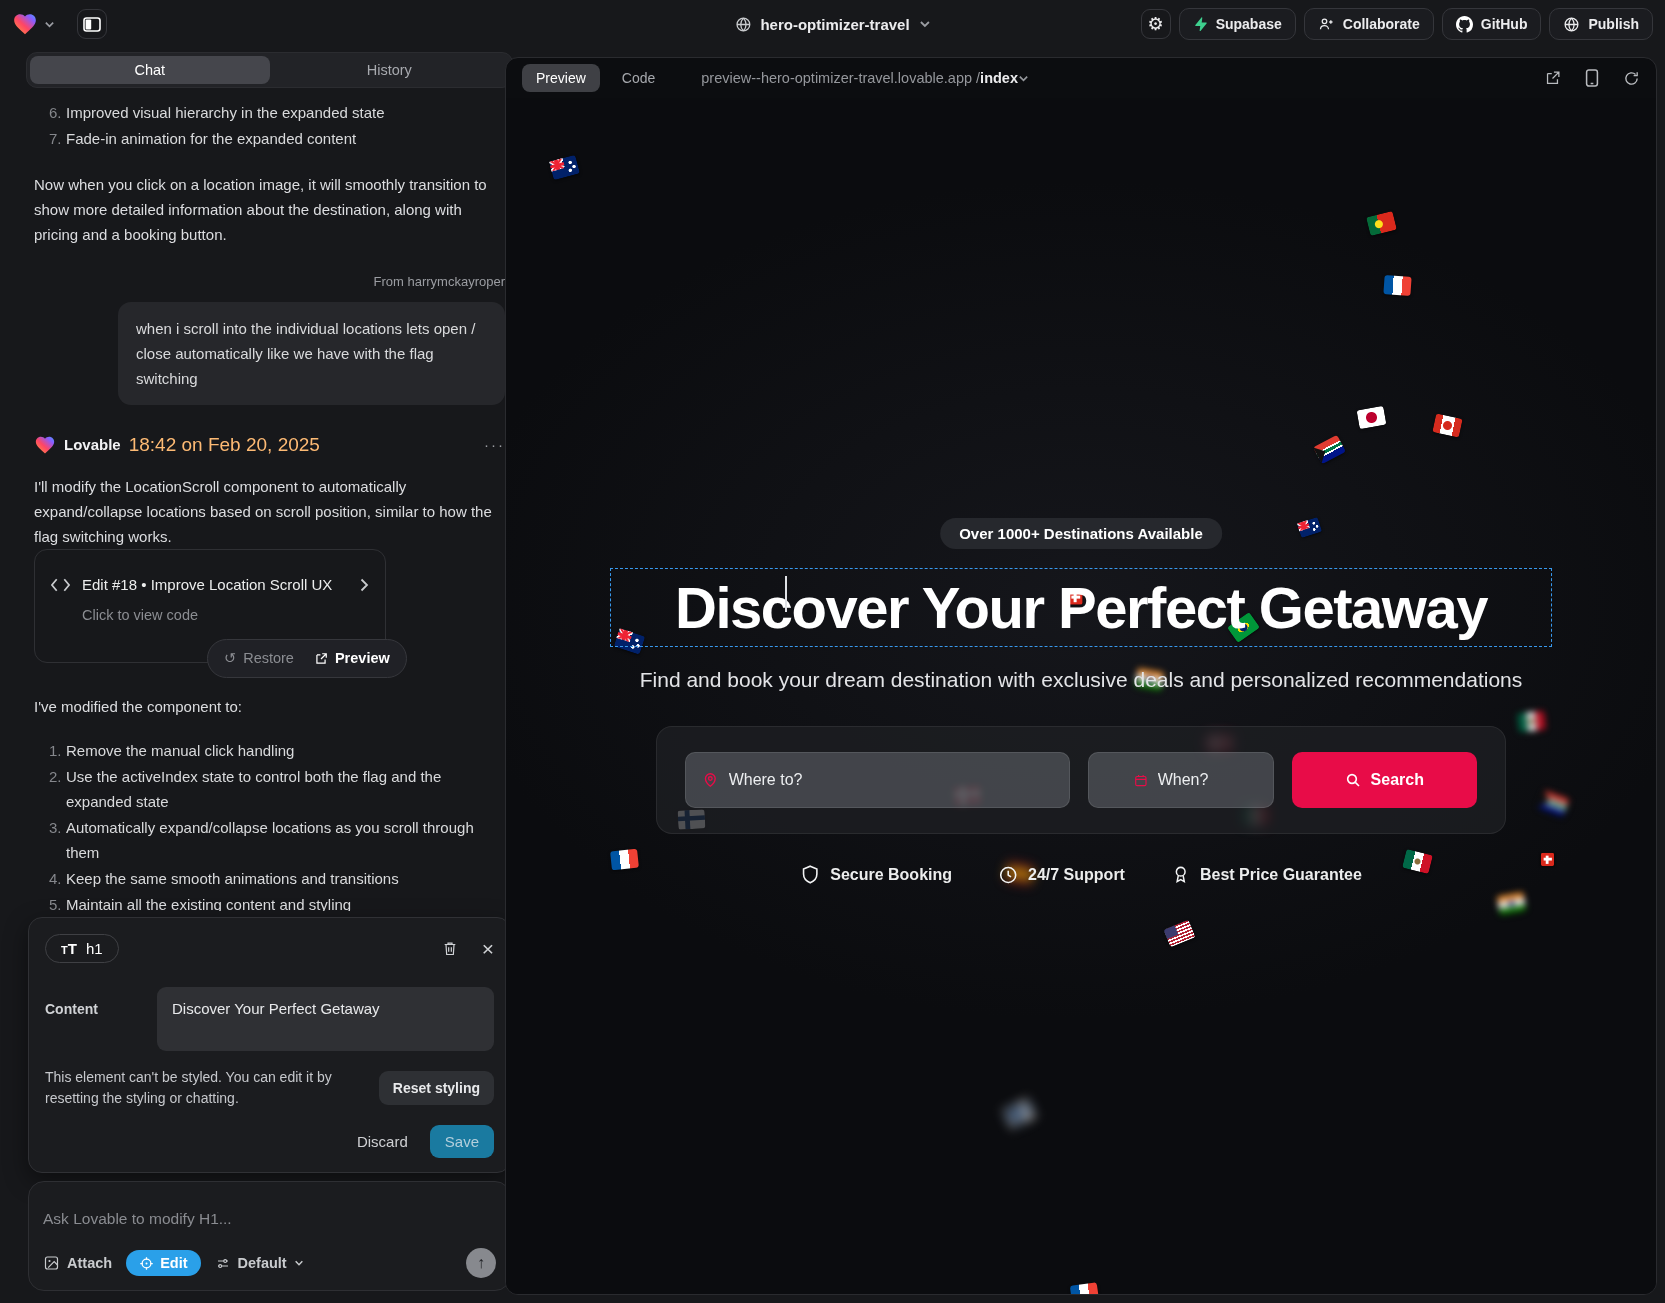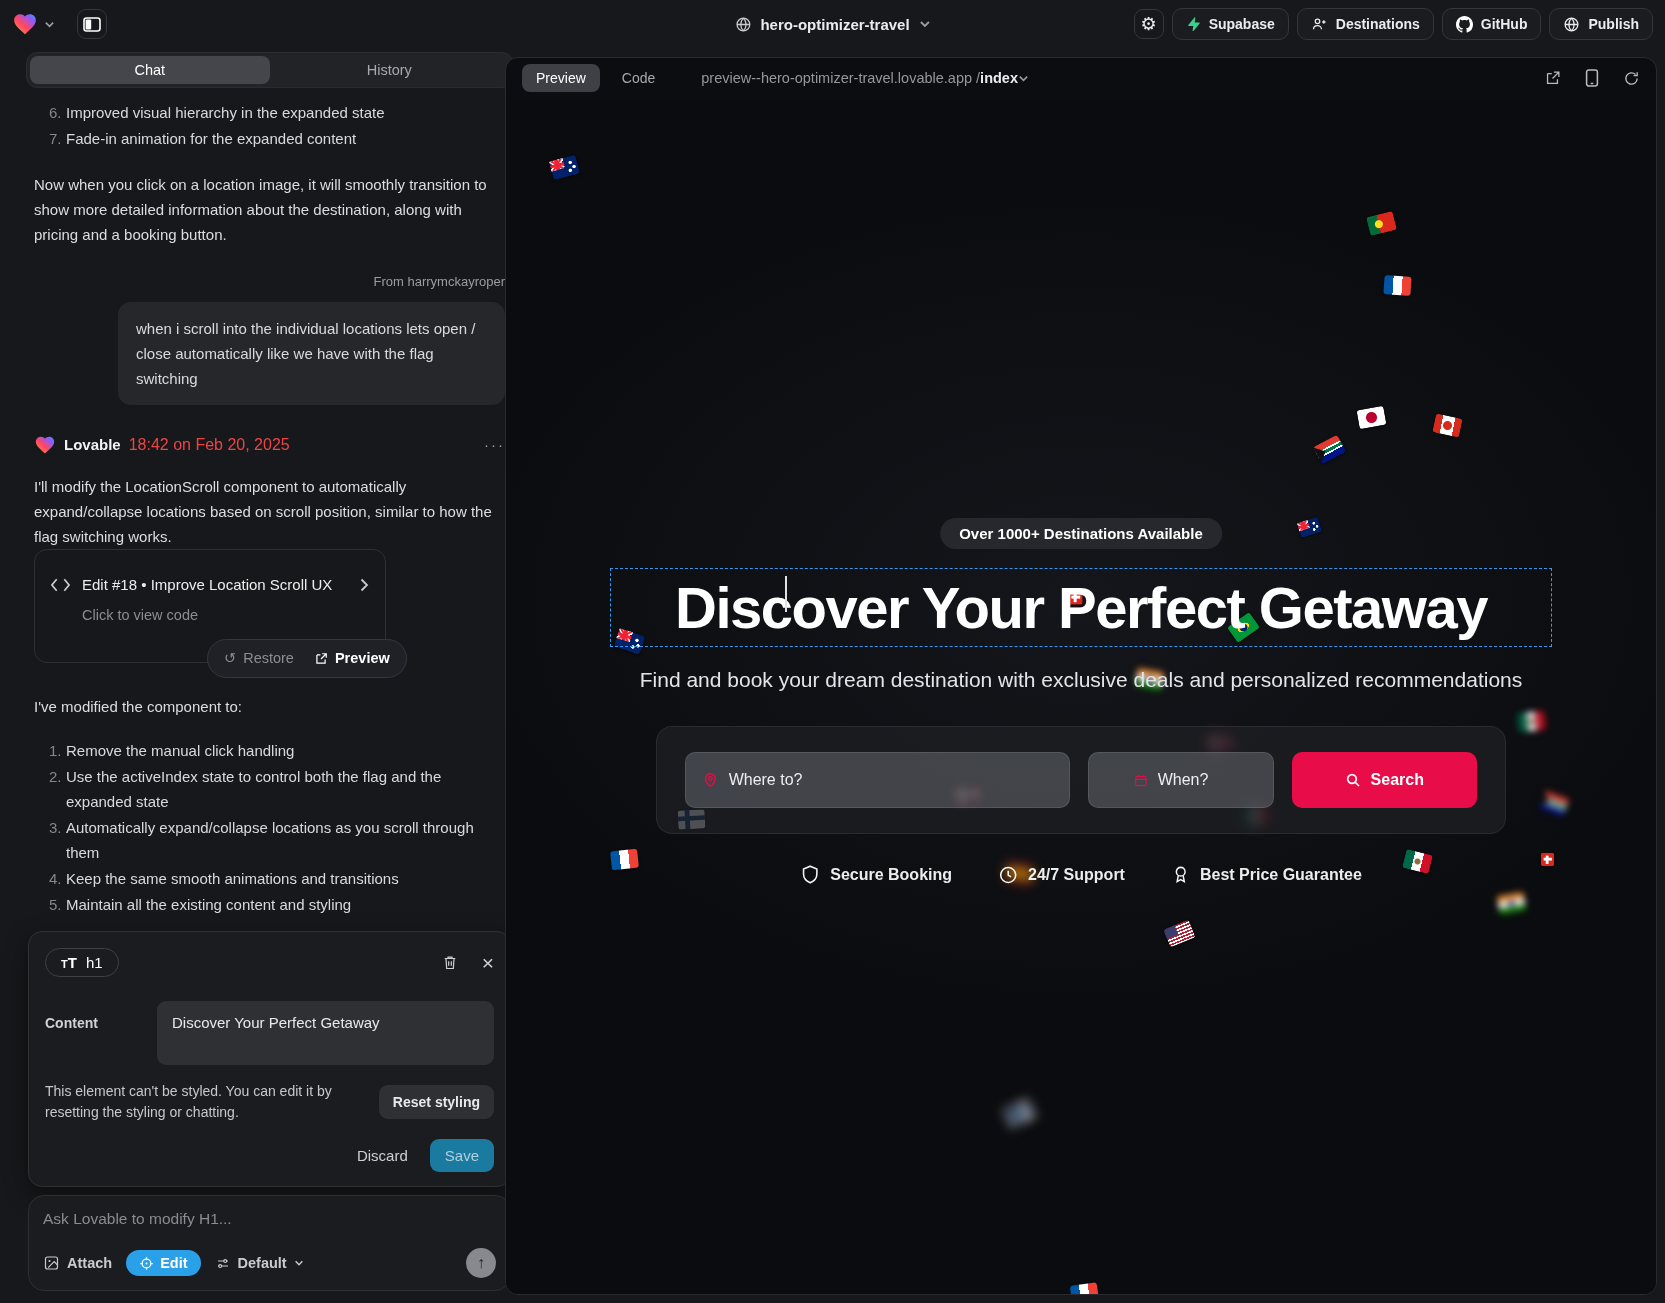--- a/index.html
+++ b/index.html
@@ -35,21 +35,21 @@
   .ol { }
   .oli { display:flex; margin-bottom:1px; }
   .oli .num { width:32px; text-align:left; padding-left:15px; color:#85878c; flex:none; }
   .oli .txt { flex:1; }
   .para { margin-top:21px; color:#dcdde0; }
   .from { margin-top:22px; text-align:right; font-size:13px; color:#9b9da2; }
   .bubble { margin:8px 0 0 84px; background:#26272b; border-radius:13px; padding:14px 18px; line-height:25px; }
   .lv-row { margin-top:27px; display:flex; align-items:center; gap:8px; }
   .lv-row .heart { width:22px; height:22px; }
   .lv-name { font-weight:700; font-size:15px; color:#f2f2f4; }
-  .lv-time { font-size:16px; color:#ef4444; }
+  .lv-time { font-size:19px; color:#fdba74; }
   .lv-menu { margin-left:auto; color:#9b9da2; letter-spacing:2px; font-size:15px; cursor:pointer; }
   .edit-card { position:relative; width:352px; border:1px solid #2f3034; border-radius:13px;
     padding:22px 16px 34px; }
   .ec-row { display:flex; align-items:center; gap:12px; font-size:15px; color:#eceded; }
   .ec-ic { color:#c9cbce; display:flex; }
   .ec-sub { margin-top:6px; padding-left:31px; font-size:14.5px; color:#8b8d92; }
   .rp-pill { position:absolute; left:172px; bottom:-16px; display:flex; align-items:center; gap:20px;
     background:#202126; border:1px solid #36373c; border-radius:999px; padding:6px 16px; white-space:nowrap; }
   .rp-item { display:flex; align-items:center; gap:7px; font-size:14.5px; cursor:pointer; }
   .rp-restore { color:#8b8d92; }
@@ -75,21 +75,21 @@
   .note { flex:1; font-size:14px; line-height:21px; color:#c6c8cc; }
   .reset-btn { background:#2e3034; border:none; border-radius:9px; padding:9px 14px;
     font-size:14px; font-weight:600; color:#e8e9eb; cursor:pointer; white-space:nowrap; }
   .save-row { display:flex; justify-content:flex-end; align-items:center; gap:22px; margin-top:16px; }
   .discard-btn { background:none; border:none; font-size:15px; color:#cfd0d3; cursor:pointer; }
   .save-btn { background:#1a7aa0; border:none; border-radius:9px; padding:8px 15px;
     font-size:15px; color:#b4cfdc; cursor:pointer; }
 
   
   .composer { margin:8px 10px 12px; background:#1b1c1f; border:1px solid #2e2f33; border-radius:16px;
-    padding:14px 14px 12px; }
+    padding:28px 14px 12px; }
   .composer input { width:100%; background:none; border:none; outline:none; font-size:15.5px;
     color:#ececee; font-family:"Liberation Sans", sans-serif; }
   .composer input::placeholder { color:#8a8c91; }
   .comp-row { display:flex; align-items:center; gap:14px; margin-top:20px; color:#c9cbce; }
   .comp-item { display:flex; align-items:center; gap:7px; font-size:14.5px; font-weight:600; cursor:pointer; }
   .edit-pill { display:flex; align-items:center; gap:6px; background:#2aa0e9; color:#fff;
     border-radius:999px; padding:5px 13px; font-size:14.5px; font-weight:600; cursor:pointer; }
   .send-btn { margin-left:auto; width:30px; height:30px; border-radius:50%; background:#87898e;
     border:none; color:#232428; font-size:16px; font-weight:700; cursor:pointer; }
 
@@ -223,21 +223,21 @@
           <path fill="#3ecf8e" d="M13.5 1.5L3.8 13.6c-.5.7 0 1.6.8 1.6h7l-1 7.3c-.1.8.9 1.2 1.4.6l9.7-12.1c.5-.7 0-1.6-.8-1.6h-7l1-7.3c.1-.8-.9-1.2-1.4-.6z"></path>
         </svg>
         <span>Supabase</span>
       </button>
       <button class="pill-btn">
         <svg width="17" height="16" viewBox="0 0 24 24" fill="none" stroke="#ececee" stroke-width="1.9">
           <circle cx="9" cy="8" r="3.4"></circle>
             <path d="M3 20c0-3.3 2.7-5.5 6-5.5s6 2.2 6 5.5"></path>
             <path d="M18.5 6.5v5M16 9h5"></path>
         </svg>
-        <span>Destinations</span>
+        <span>Collaborate</span>
       </button>
       <button class="pill-btn">
         <svg width="17" height="17" viewBox="0 0 16 16">
           <path fill="#fff" d="M8 0C3.58 0 0 3.58 0 8c0 3.54 2.29 6.53 5.47 7.59.4.07.55-.17.55-.38 0-.19-.01-.82-.01-1.49-2.01.37-2.53-.49-2.69-.94-.09-.23-.48-.94-.82-1.13-.28-.15-.68-.52-.01-.53.63-.01 1.08.58 1.23.82.72 1.21 1.87.87 2.33.66.07-.52.28-.87.51-1.07-1.78-.2-3.64-.89-3.64-3.95 0-.87.31-1.59.82-2.15-.08-.2-.36-1.02.08-2.12 0 0 .67-.21 2.2.82.64-.18 1.32-.27 2-.27s1.36.09 2 .27c1.53-1.04 2.2-.82 2.2-.82.44 1.1.16 1.92.08 2.12.51.56.82 1.27.82 2.15 0 3.07-1.87 3.75-3.65 3.95.29.25.54.73.54 1.48 0 1.07-.01 1.93-.01 2.2 0 .21.15.46.55.38A8.01 8.01 0 0016 8c0-4.42-3.58-8-8-8z"></path>
         </svg>
         <span>GitHub</span>
       </button>
       <button class="pill-btn">
         <svg width="17" height="17" viewBox="0 0 24 24" fill="none" stroke="#ececee" stroke-width="1.8">
           <circle cx="12" cy="12" r="9"></circle>

